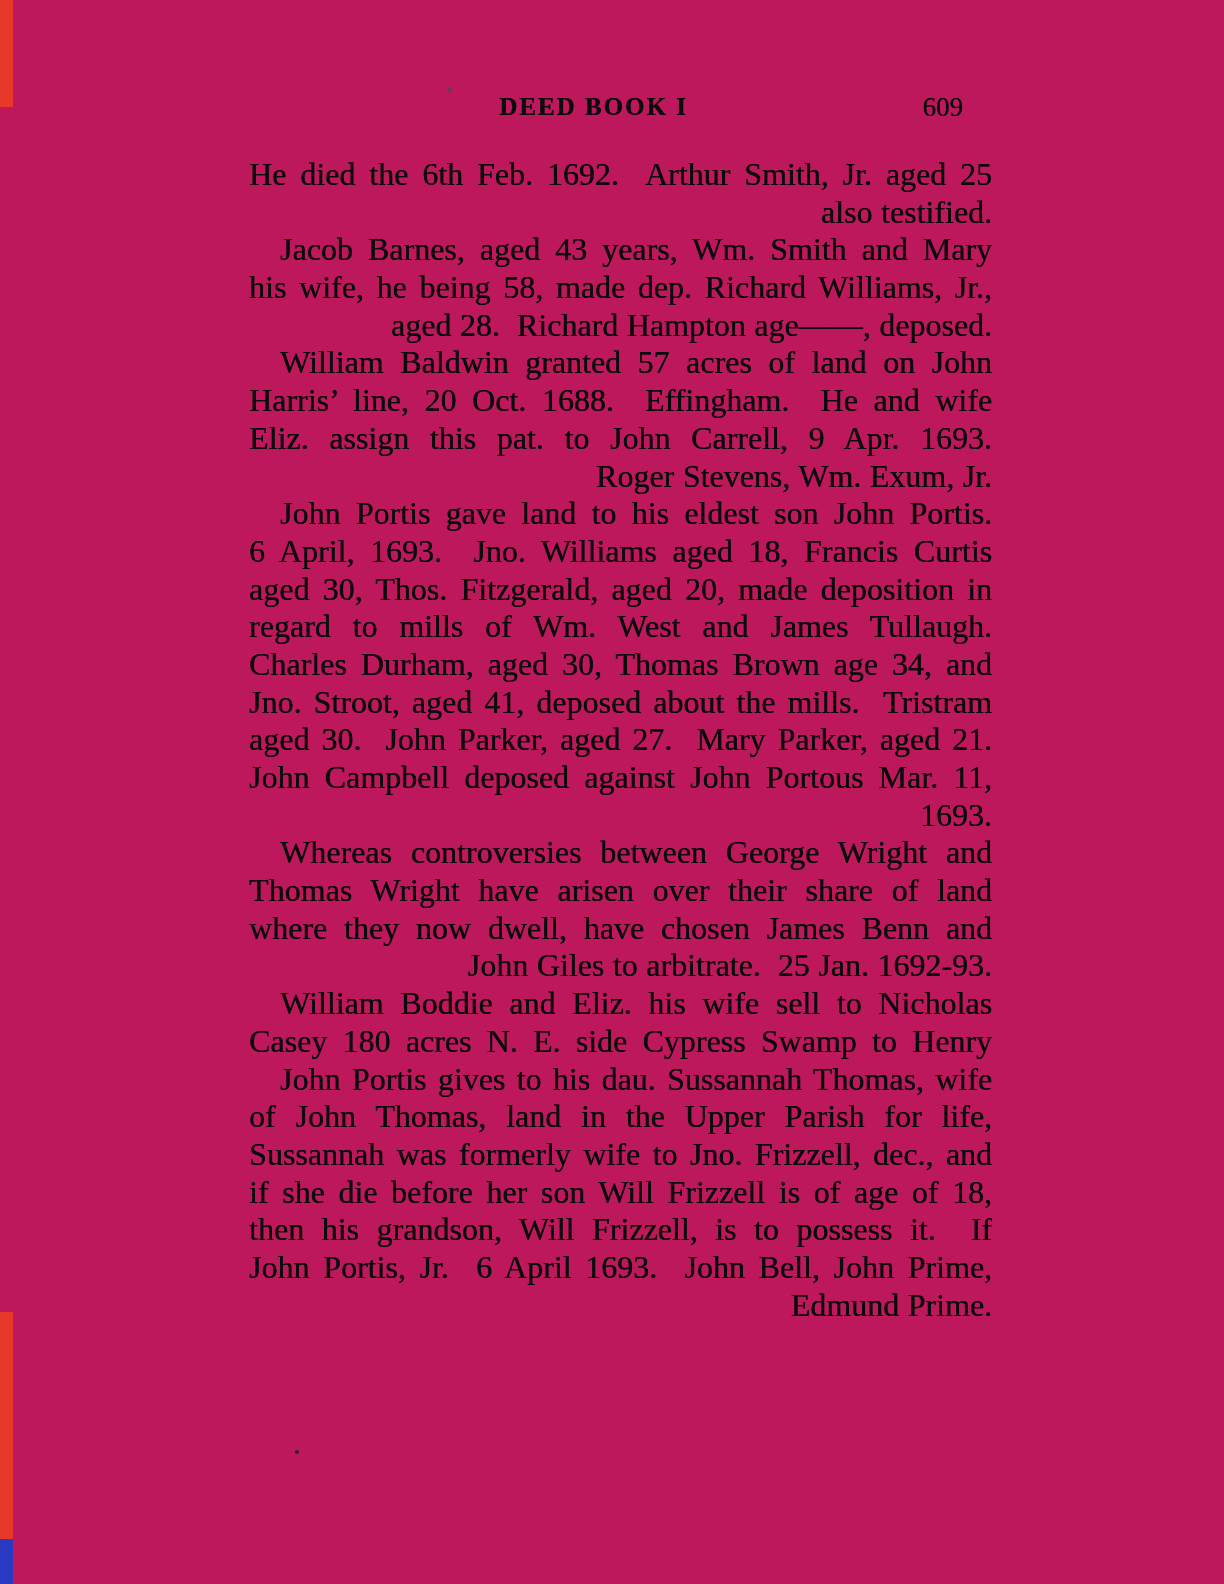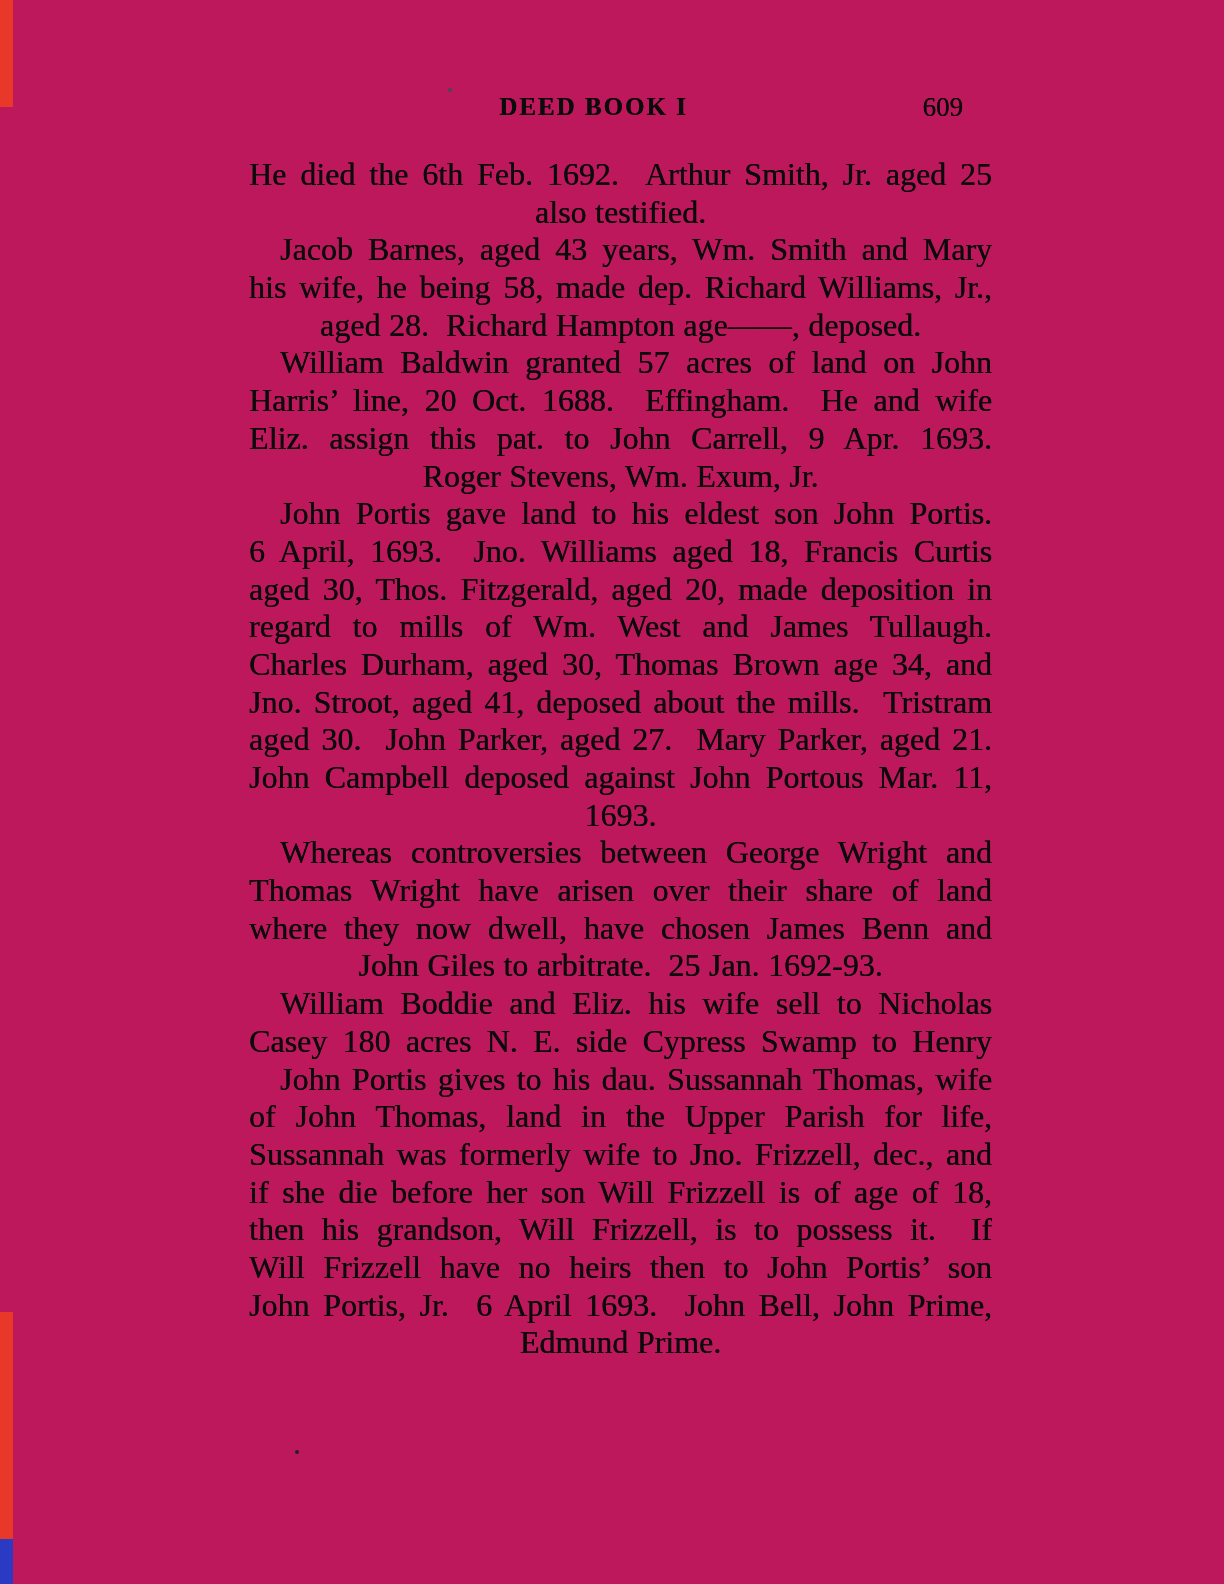--- a/index.html
+++ b/index.html
@@ -50,21 +50,21 @@
     position: absolute;
     left: 222px;
     top: 156px;
     width: 743px;
     margin-left: 27px;
   }
   .line {
     height: 37.7px;
     line-height: 37.7px;
     font-size: 32px;
-    text-align: center;
+    text-align: right;
     text-shadow: 0.35px 0 0 currentColor;
     overflow: hidden;
     word-spacing: 0.5px;
   }
   .line.j {
     text-align: justify;
   }
   .line.j::after {
     content: "";
     display: inline-block;
@@ -134,18 +134,17 @@
       <div class="line j">Thomas Wright have arisen over their share of land</div>
       <div class="line j">where they now dwell, have chosen James Benn and</div>
       <div class="line">John Giles to arbitrate.&nbsp; 25 Jan. 1692-93.</div>
       <div class="line j ind">William Boddie and Eliz. his wife sell to Nicholas</div>
       <div class="line j">Casey 180 acres N. E. side Cypress Swamp to Henry</div>
       <div class="line j ind">John Portis gives to his dau. Sussannah Thomas, wife</div>
       <div class="line j">of John Thomas, land in the Upper Parish for life,</div>
       <div class="line j">Sussannah was formerly wife to Jno. Frizzell, dec., and</div>
       <div class="line j">if she die before her son Will Frizzell is of age of 18,</div>
       <div class="line j">then his grandson, Will Frizzell, is to possess it.&nbsp; If</div>
-      <div class="line j">Will Frizzell have no heirs then to John Portis’ son</div>
       <div class="line j">John Portis, Jr.&nbsp; 6 April 1693.&nbsp; John Bell, John Prime,</div>
       <div class="line">Edmund Prime.</div>
     </div>
 
 </div>
 
 </body></html>

